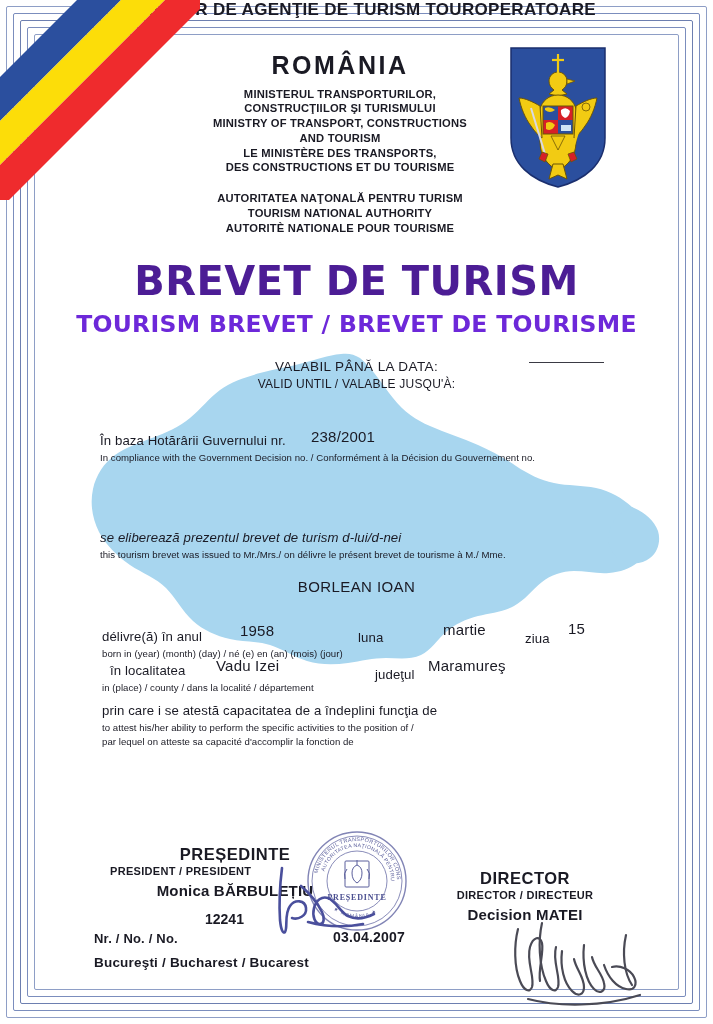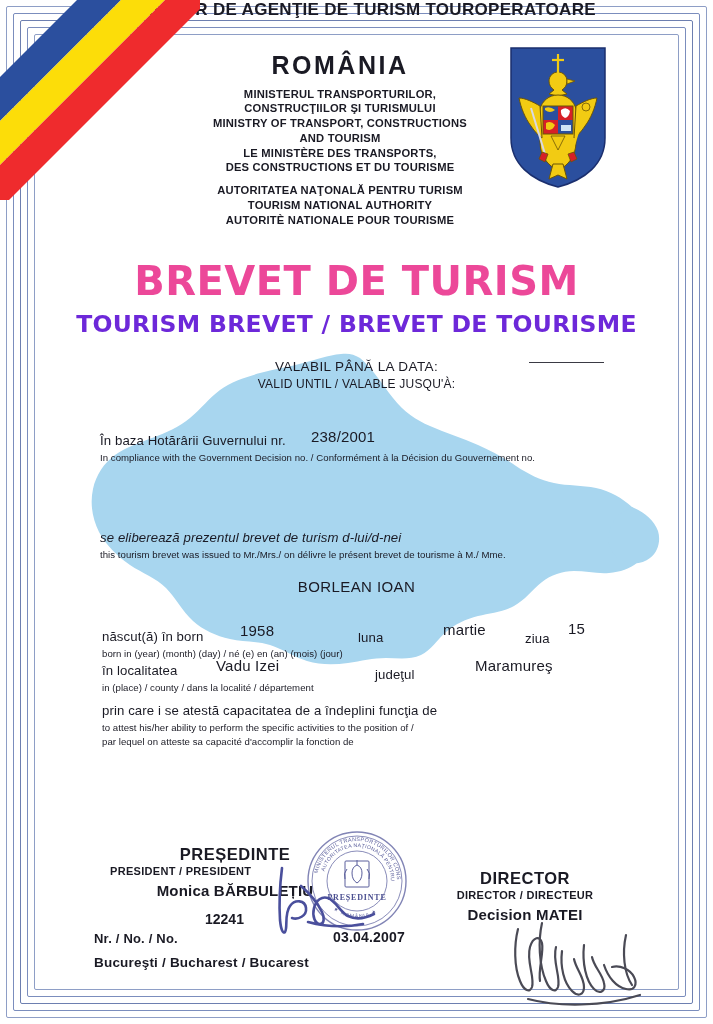--- a/index.html
+++ b/index.html
@@ -30,29 +30,29 @@
   .map-wm{position:absolute;left:60px;top:352px;width:600px;height:330px;z-index:1;pointer-events:none;}
   .map-wm svg{display:block;width:100%;height:100%;}
 
   
   .content{position:absolute;left:0;top:0;width:713px;height:1024px;z-index:3;}
 
   
   .header{position:absolute;left:150px;top:52px;width:380px;text-align:center;}
   .country{font-size:25px;font-weight:bold;letter-spacing:2.5px;line-height:1.1;margin-bottom:7px;}
   .ministry{font-size:11.2px;font-weight:bold;line-height:1.32;letter-spacing:.2px;}
-  .authority{font-size:11.2px;font-weight:bold;line-height:1.32;letter-spacing:.2px;margin-top:8px;}
+  .authority{font-size:11.2px;font-weight:bold;line-height:1.32;letter-spacing:.2px;margin-top:16px;}
 
   .coat{position:absolute;left:509px;top:46px;width:98px;height:143px;}
   .coat svg{display:block;}
 
   
   .title-main{position:absolute;left:0;top:258px;width:713px;text-align:center;
     font-family:"DejaVu Sans","Liberation Sans",sans-serif;
-    font-size:40px;font-weight:bold;letter-spacing:.5px;color:#ec4899;}
+    font-size:40px;font-weight:bold;letter-spacing:.5px;color:#4c1d95;}
   .title-sub{position:absolute;left:0;top:310px;width:713px;text-align:center;
     font-family:"DejaVu Sans","Liberation Sans",sans-serif;
     font-size:23.5px;font-weight:bold;letter-spacing:.3px;color:#6d28d9;}
 
   
   .valid{position:absolute;left:0;top:358px;width:713px;text-align:center;}
   .valid .l1{font-size:13.5px;letter-spacing:.4px;line-height:1.35;}
   .valid .l2{font-size:12px;letter-spacing:.2px;line-height:1.35;}
   .valid-rule{position:absolute;left:529px;top:362px;width:75px;height:0;border-top:1.6px solid #3a3a44;}
 
@@ -72,24 +72,24 @@
   .holder{left:0;top:578px;width:713px;text-align:center;}
 
   .born-ro{left:102px;top:629px;}
   .born-year{left:240px;top:622px;}
   .born-luna{left:358px;top:630px;}
   .born-month{left:443px;top:621px;}
   .born-ziua{left:525px;top:631px;}
   .born-day{left:568px;top:620px;}
   .born-en{left:102px;top:648px;}
 
-  .place-ro{left:102px;top:663px;}
+  .place-ro{left:110px;top:663px;}
   .place-val{left:216px;top:657px;}
   .county-ro{left:375px;top:667px;}
-  .county-val{left:428px;top:657px;margin-left:47px;}
+  .county-val{left:428px;top:657px;}
   .place-en{left:102px;top:682px;}
 
   .fn-ro{left:102px;top:703px;}
   .fn-en1{left:102px;top:722px;}
   .fn-en2{left:102px;top:736px;}
   .position{left:0;top:775px;width:713px;text-align:center;
     font-size:17px;font-weight:bold;letter-spacing:.3px;}
 
   
   .pres-title{position:absolute;left:110px;top:845px;width:250px;text-align:center;
@@ -257,21 +257,21 @@
   <div class="valid-rule"></div>
 
   <div class="row ro hg-ro">În baza Hotărârii Guvernului nr.</div>
   <div class="row fill hg-num">238/2001</div>
   <div class="row en hg-en">In compliance with the Government Decision no.  / Conformément à la Décision du Gouvernement no.</div>
 
   <div class="row ro iss-ro">se eliberează prezentul brevet de turism d-lui/d-nei</div>
   <div class="row en iss-en">this tourism brevet was issued to Mr./Mrs./ on délivre le présent brevet de tourisme à M./ Mme.</div>
   <div class="row bold-name holder">BORLEAN IOAN</div>
 
-  <div class="row ro born-ro">născut(ă) în born</div>
+  <div class="row ro born-ro">délivre(ă) în anul</div>
   <div class="row fill born-year">1958</div>
   <div class="row ro born-luna">luna</div>
   <div class="row fill born-month">martie</div>
   <div class="row ro born-ziua">ziua</div>
   <div class="row fill born-day">15</div>
   <div class="row en born-en">born in (year) (month) (day) / né (e) en (an) (mois) (jour)</div>
 
   <div class="row ro place-ro">în localitatea</div>
   <div class="row fill place-val">Vadu Izei</div>
   <div class="row ro county-ro">judeţul</div>

